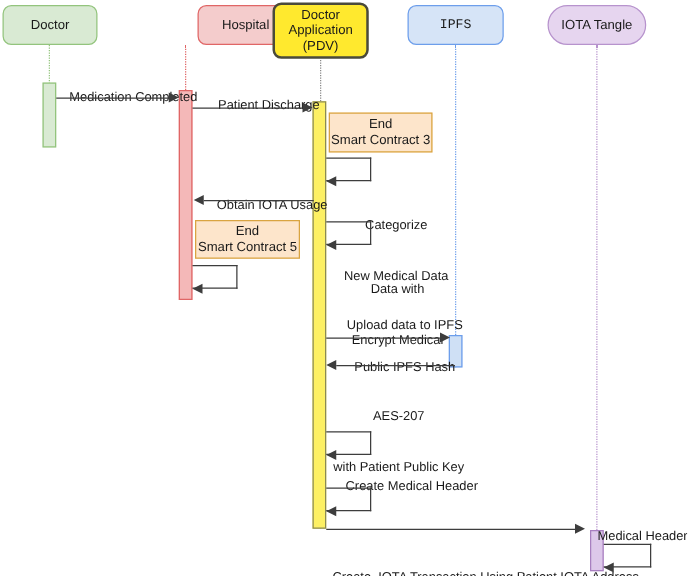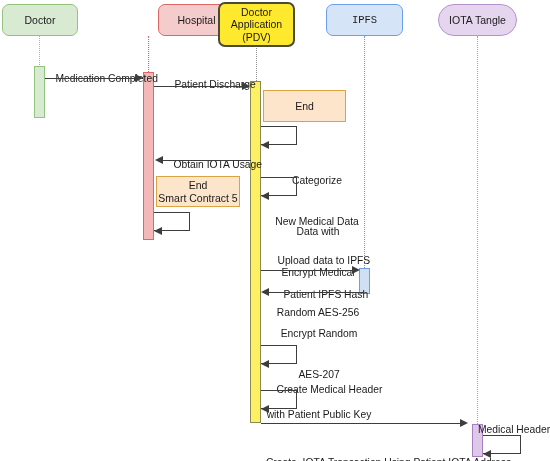--- a/index.html
+++ b/index.html
@@ -145,20 +145,21 @@
 
   <div class="activation" style="left:250px; top:81px; width:11px; height:342px; background:#fdf063; border-color:#8a8a55;"></div>
 
   <div class="activation" style="left:359px; top:268px; width:11px; height:26px; background:#cfe0f5; border-color:#6d9eeb;"></div>
 
   <div class="activation" style="left:472px; top:424px; width:11px; height:33px; background:#ddc8ea; border-color:#a87fc0;"></div>
 
   <div class="note-box" style="left:263px; top:90px; width:83px; height:32px;">
     <div>
       <div>End</div>
+      <div>Smart Contract 3</div>
     </div>
   </div>
 
   <div class="note-box" style="left:156px; top:176px; width:84px; height:31px;">
     <div>
       <div>End</div>
       <div>Smart Contract 5</div>
     </div>
   </div>
 
@@ -185,40 +186,38 @@
     <div>New Medical Data</div>
   </div>
   <div class="msg-line" style="left:163px; top:160px; width:88px;"></div>
   <div class="arrow-head arrow-left" style="left:155px; top:156px;"></div>
 
   <div class="self-loop" style="left:261px; top:177px; width:36px; height:19px;"></div>
   <div class="arrow-head arrow-left" style="left:261px; top:192px;"></div>
   <div class="label center" style="left:262px; top:198px; width:112px;">
     <div>Data with</div>
     <div>Encrypt Medical</div>
-    <div>Random AES-256</div>
   </div>
 
   <div class="self-loop" style="left:154px; top:212px; width:36px; height:19px;"></div>
   <div class="arrow-head arrow-left" style="left:154px; top:227px;"></div>
 
   <div class="label left" style="left:266px; top:240px; width:150px;">
     <span>Upload data to IPFS</span>
   </div>
   <div class="msg-line" style="left:261px; top:270px; width:92px;"></div>
   <div class="arrow-head arrow-right" style="left:352px; top:266px;"></div>
 
   <div class="label left" style="left:272px; top:274px; width:140px;">
-    <span>Patient IPFS Hash</span>
+    <span>Public IPFS Hash</span>
   </div>
   <div class="msg-line" style="left:269px; top:292px; width:95px;"></div>
   <div class="arrow-head arrow-left" style="left:261px; top:288px;"></div>
 
   <div class="label center" style="left:256px; top:300px; width:126px;">
-    <div>Encrypt Random</div>
     <div>AES-207</div>
     <div>with Patient Public Key</div>
   </div>
   <div class="self-loop" style="left:261px; top:345px; width:36px; height:19px;"></div>
   <div class="arrow-head arrow-left" style="left:261px; top:360px;"></div>
 
   <div class="label left" style="left:265px; top:369px; width:160px;">
     <span>Create Medical Header</span>
   </div>
   <div class="self-loop" style="left:261px; top:390px; width:36px; height:19px;"></div>

